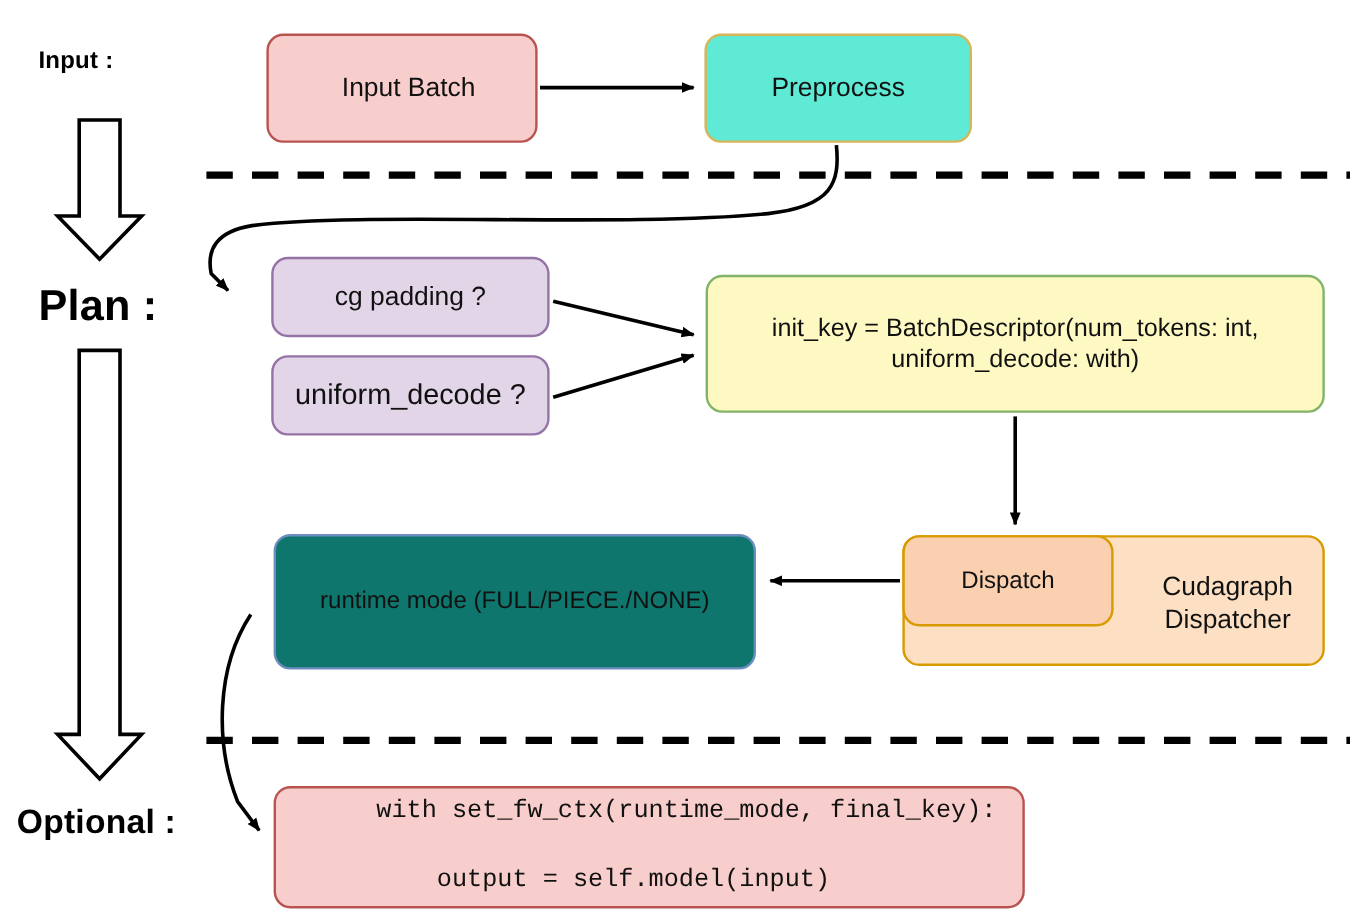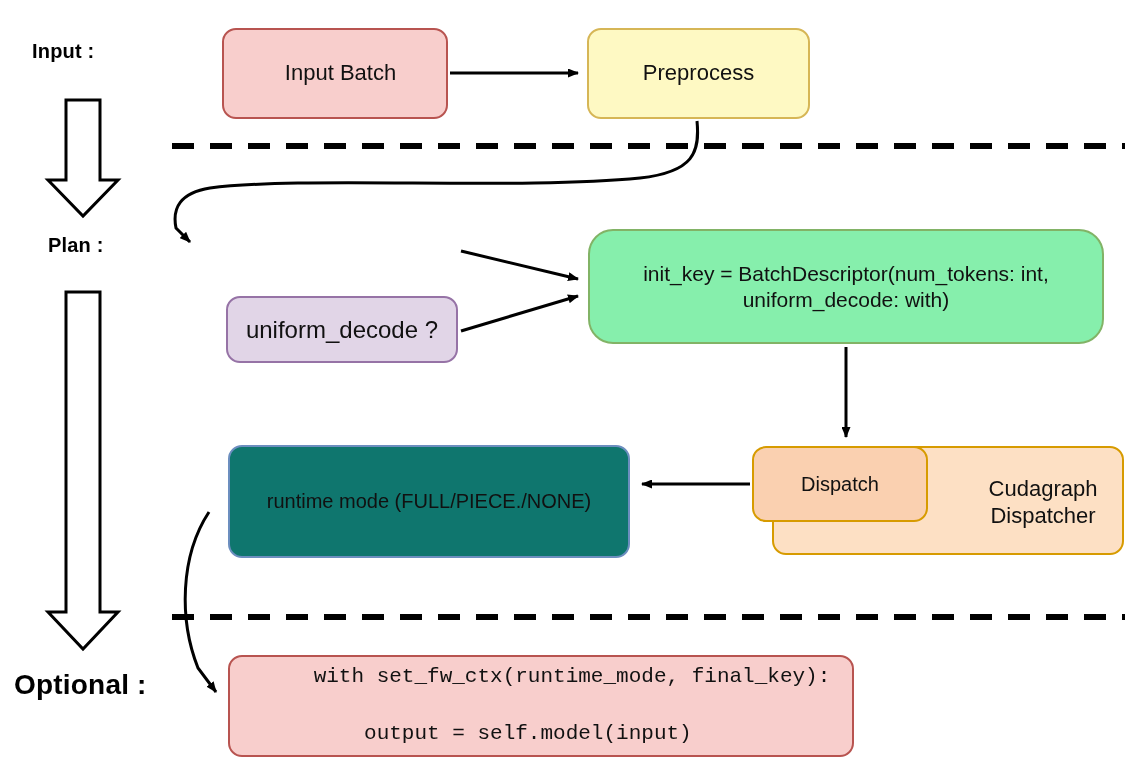--- a/index.html
+++ b/index.html
@@ -39,34 +39,34 @@
     line-height: 1.22;
   }
   .stage-label {
     position: absolute;
     font-weight: bold;
     color: #000000;
     white-space: nowrap;
     letter-spacing: 0.2px;
   }
   .node-pink   { background: #f8cecc; border-color: #b85450; padding-left: 11px; }
-  .node-yellow { background: #fef9c3; border-color: #d6b656; }
+  .node-yellow { background: #5eead4; border-color: #d6b656; }
   .node-purple { background: #e1d5e7; border-color: #9673a6; }
-  .node-green  { background: #86efac; border-color: #82b366; border-radius: 25px; }
+  .node-green  { background: #fef9c3; border-color: #82b366; }
   .node-blue   { background: #0f766e; border-color: #6c8ebf; }
   .node-orange-outer { background: #fde0c4; border-color: #d79b00; }
   .node-orange-inner { background: #fad0b0; border-color: #d79b00; }
 
   #n-input-batch { left: 222px; top: 28px;  width: 226px; height: 91px;  font-size: 22px; }
   #n-preprocess  { left: 587px; top: 28px;  width: 223px; height: 91px;  font-size: 22px; }
   #n-cg-padding  { left: 226px; top: 214px; width: 232px; height: 67px;  font-size: 22px; }
   #n-uniform     { left: 226px; top: 296px; width: 232px; height: 67px;  font-size: 24px; }
   #n-init-key    { left: 588px; top: 229px; width: 516px; height: 115px; font-size: 21px; padding: 0 12px; }
   #n-runtime     { left: 228px; top: 445px; width: 402px; height: 113px; font-size: 20px; padding: 0 10px; }
-  #n-dispatcher  { left: 752px; top: 446px; width: 352px; height: 109px; font-size: 22px; margin-left: 20px; }
+  #n-dispatcher  { left: 752px; top: 446px; width: 352px; height: 109px; font-size: 22px; }
   #n-dispatch    { left: 752px; top: 446px; width: 176px; height: 76px;  font-size: 20px; z-index: 3; }
   #n-dispatcher .dispatcher-text {
     position: absolute;
     left: 186px;
     top: 0;
     width: 166px;
     height: 109px;
     display: flex;
     align-items: center;
     justify-content: center;
@@ -76,21 +76,21 @@
     font-family: "Liberation Mono", "DejaVu Sans Mono", monospace;
     font-size: 21px;
     align-items: center;
     justify-content: flex-start;
     text-align: left;
     white-space: pre;
     padding-left: 8px;
     line-height: 1.35;
   }
   #lbl-input   { left: 32px;  top: 40px;  font-size: 20px; }
-  #lbl-plan    { left: 48px;  top: 234px; font-size: 20px; }
+  #lbl-plan    { left: 32px;  top: 234px; font-size: 36px; }
   #lbl-execute { left: 14px;  top: 669px; font-size: 28px; }
 </style>
 </head>
 <body>
 
 <div id="stage">
 
   <svg id="edges" viewBox="0 0 1142 770">
     <defs>
       <marker id="arrowhead" markerWidth="11" markerHeight="9" refX="10" refY="4.5" orient="auto" markerUnits="userSpaceOnUse">
@@ -124,20 +124,21 @@
   <div class="stage-label" id="lbl-input">Input :</div>
 
   <div class="stage-label" id="lbl-plan">Plan :</div>
 
   <div class="stage-label" id="lbl-execute">Optional :</div>
 
   <div class="node node-pink" id="n-input-batch">Input Batch</div>
 
   <div class="node node-yellow" id="n-preprocess">Preprocess</div>
 
+  <div class="node node-purple" id="n-cg-padding">cg padding ?</div>
 
   <div class="node node-purple" id="n-uniform">uniform_decode ?</div>
 
   <div class="node node-green" id="n-init-key">
     <div>
       <span>init_key = BatchDescriptor(num_tokens: int,</span><br>
       <span>uniform_decode: with)</span>
     </div>
   </div>
 

